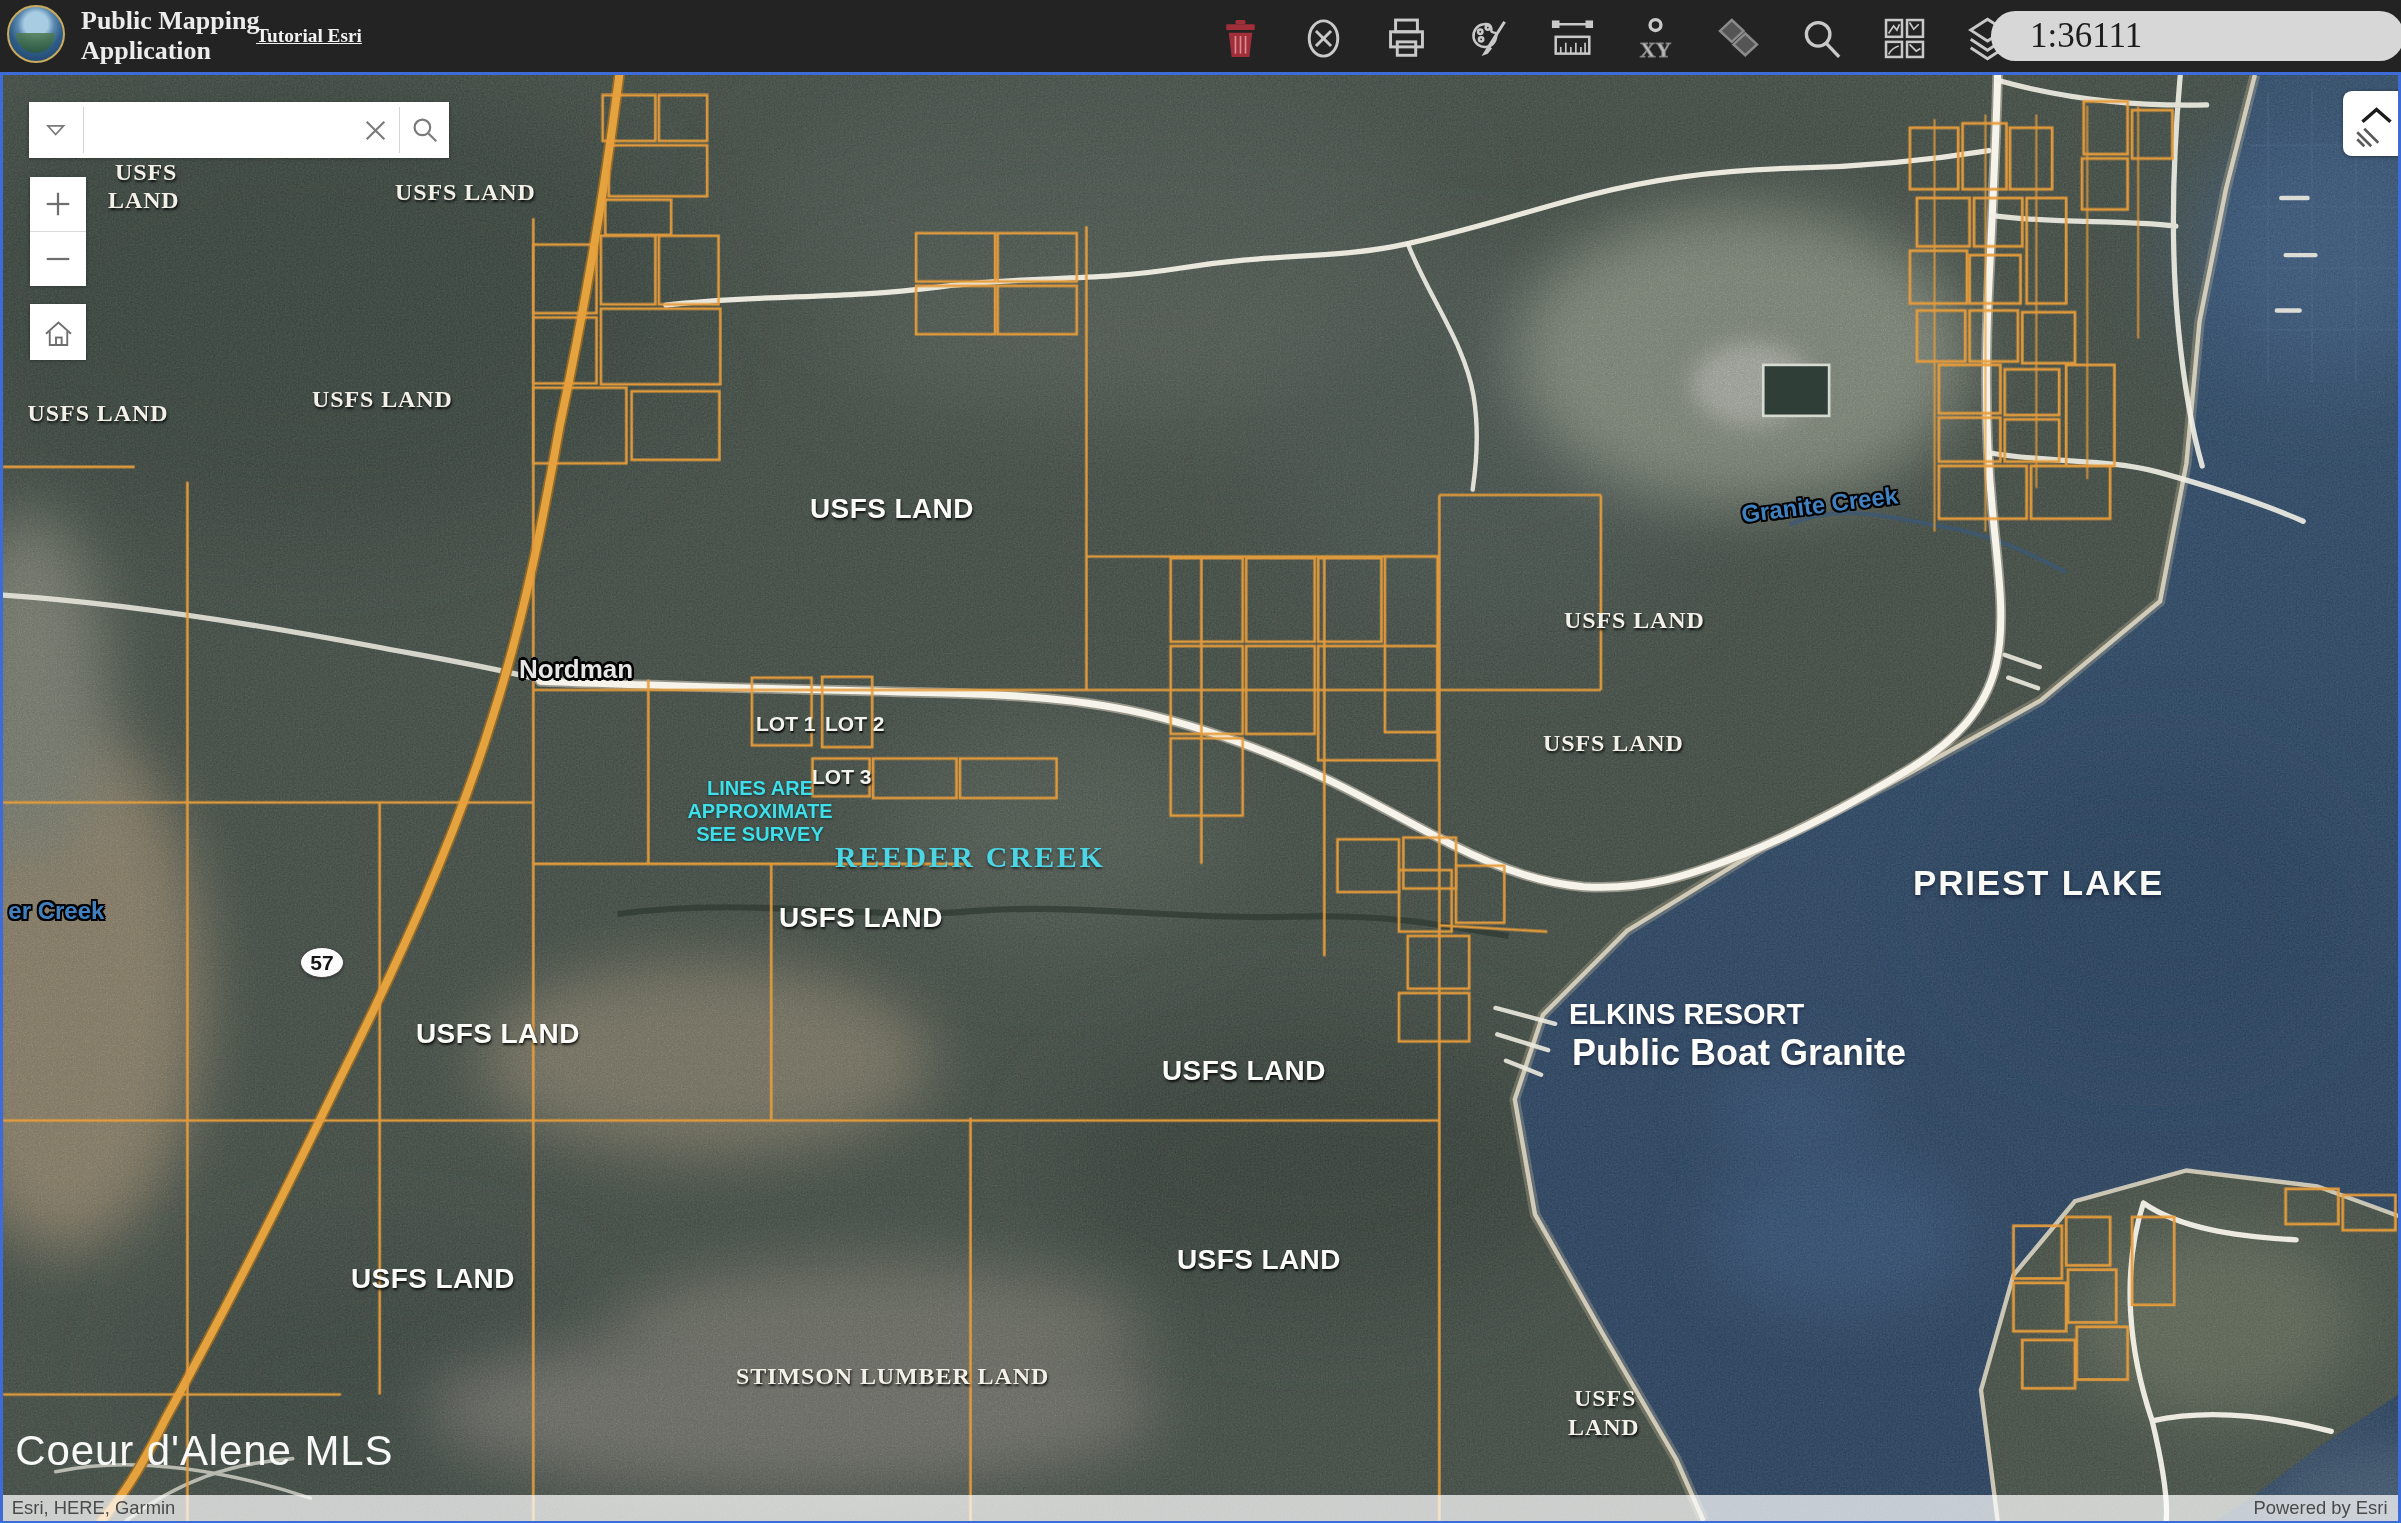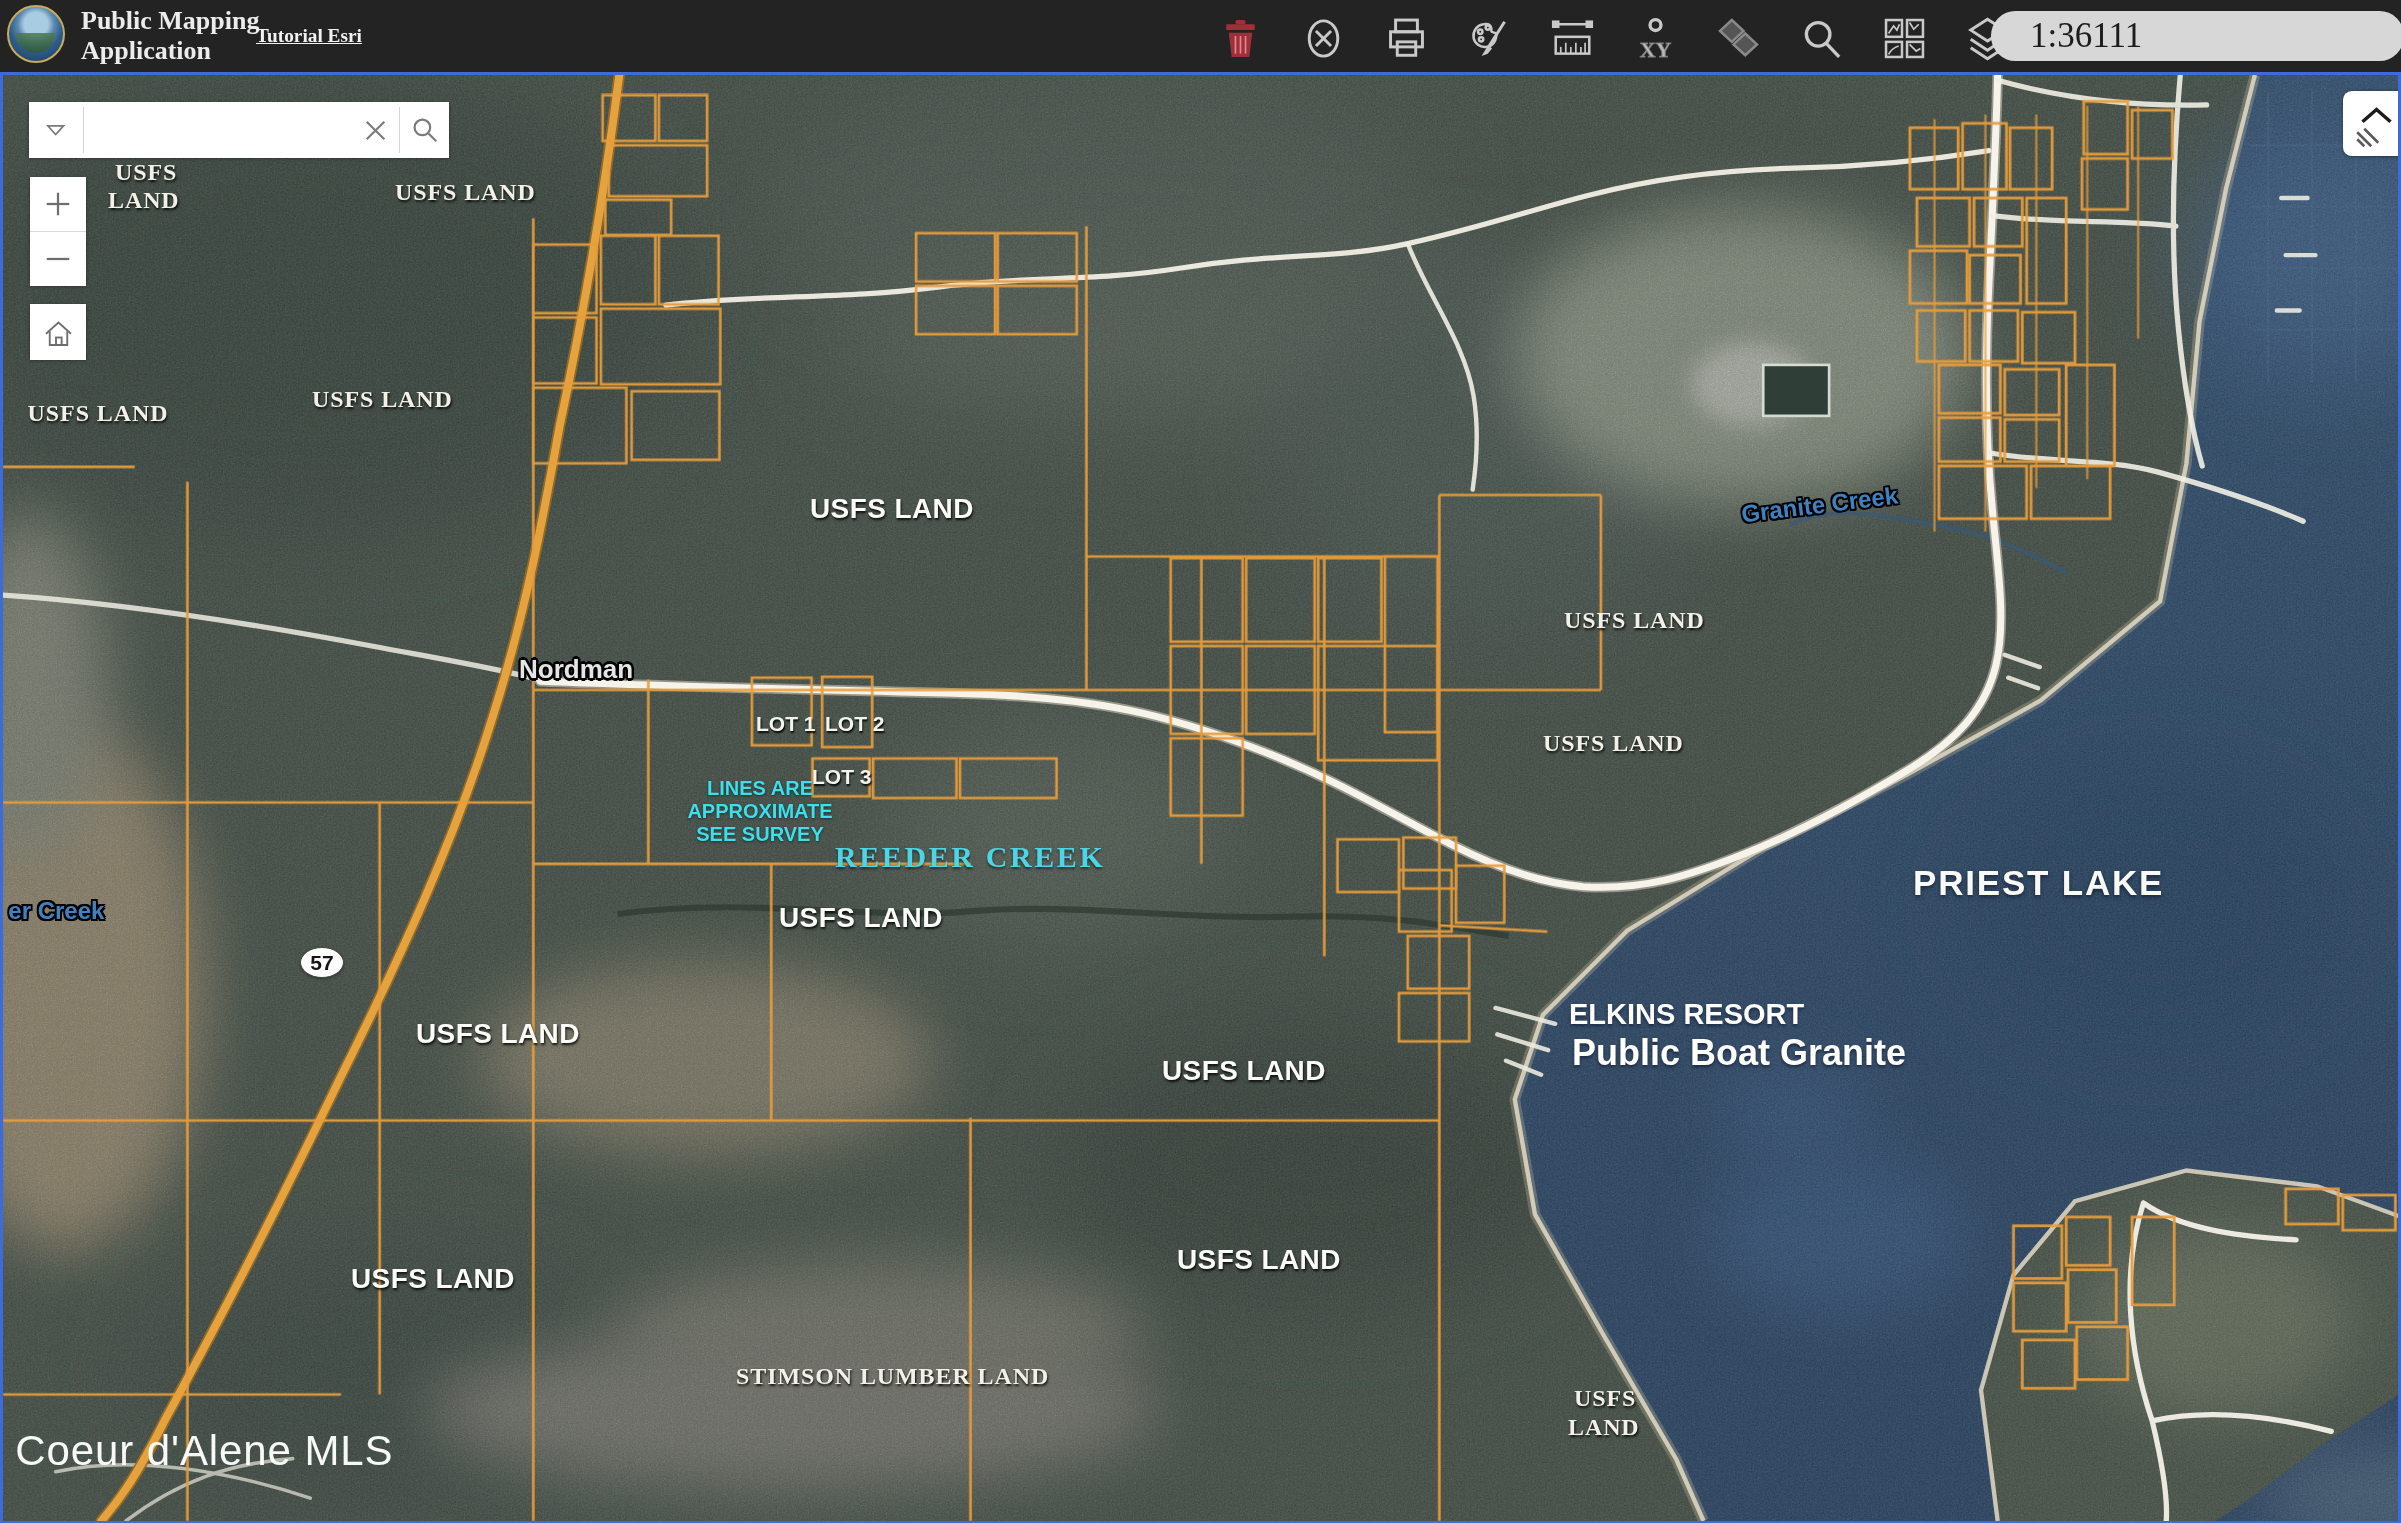--- a/index.html
+++ b/index.html
@@ -457,15 +457,19 @@
       <svg width="49" height="49" viewBox="0 0 56 56" fill="none">
           <path d="M12 26 L28 12 44 26" stroke="#1c1c1c" stroke-width="4"></path>
           <g stroke="#5a5a5a" stroke-width="3">
             <line x1="6" y1="38" x2="22" y2="54"></line>
             <line x1="6" y1="46" x2="14" y2="54"></line>
             <line x1="14" y1="34" x2="30" y2="50"></line>
           </g>
         </svg>
     </div>
 
+    <div class="attrib">
+      <span>Esri, HERE, Garmin</span>
+      <span>Powered by Esri</span>
+    </div>
   </div>
 </div>
 
 
 </body></html>

